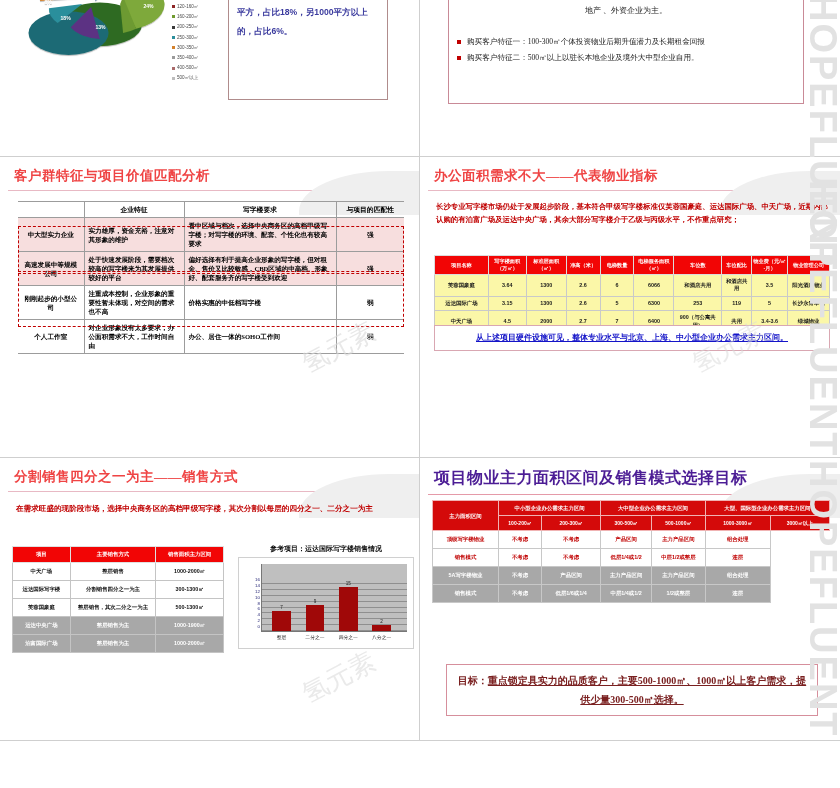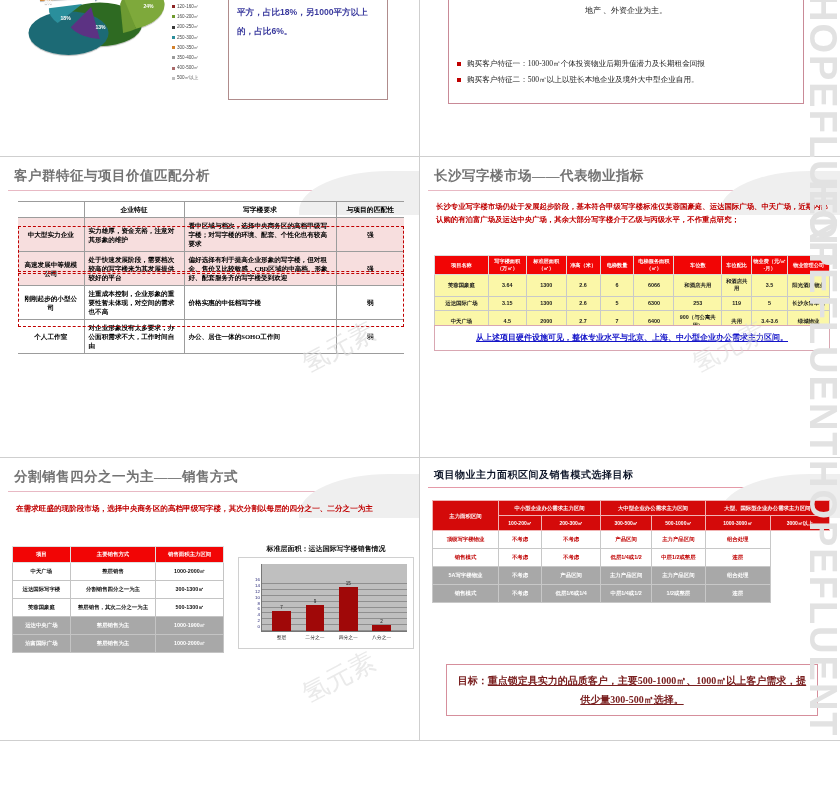--- a/index.html
+++ b/index.html
@@ -49,25 +49,25 @@
   .s-br { left:420px; top:458px; width:420px; height:282px; }
 
   .sep-h { position:absolute; left:0; width:840px; height:1px; background:#cfcfcf; z-index:3; }
   .sep-v { position:absolute; top:0; width:1px; background:#cfcfcf; z-index:3; }
 
   
   .slide-title {
     font-family:"Liberation Serif", serif;
     font-weight:700;
     font-size:13.5px;
-    color:#737373;
+    color:#ef4444;
     padding:10px 0 5px 14px;
     letter-spacing:0.5px;
   }
-  .slide-title.red { color:#0f172a; font-family:"Liberation Sans", sans-serif; font-size:10px; }
+  .slide-title.red { color:#4c1d95; font-family:"Liberation Sans", sans-serif; font-size:16px; }
   .title-rule { height:1px; background:linear-gradient(to right,#e8b9c4,#e8b9c4 80%, #ffffff); margin:0 16px 0 8px; }
   .title-rule.red { background:linear-gradient(to right,#e59aa8,#e59aa8 80%, #ffffff); }
   .title-swoosh {
     position:absolute; right:-30px; width:150px; height:44px;
     border-top-left-radius:90px 40px;
     background:#efefef;
   }
 
   
   .pie-wrap { position:absolute; left:14px; top:-34px; width:160px; height:110px; }
@@ -307,21 +307,21 @@
     </div>
 
     <div class="blue-box">
       <p>中等企业需求面积300-500平米，占比30%，大型企业需求面积500-1000平方，占比18%，另1000平方以上的，占比6%。</p>
     </div>
   </div>
 
   <div class="slide s-tr">
     <div class="tr-box">
       <div class="lead">地产 、外资企业为主。</div>
-      <div style="margin-top:40px;">
+      <div style="margin-top:18px;">
         <div class="bullet-row">
           <span class="bullet-sq"></span>
           <span>购买客户特征一：100-300㎡个体投资物业后期升值潜力及长期租金回报</span>
         </div>
         <div class="bullet-row">
           <span class="bullet-sq"></span>
           <span>购买客户特征二：500㎡以上以驻长本地企业及境外大中型企业自用。</span>
         </div>
       </div>
     </div>
@@ -367,21 +367,21 @@
           <td class="c vsep">弱</td>
         </tr>
       </tbody>
     </table>
     <div class="dash-band" style="top:69px; height:46px;"></div>
     <div class="dash-band" style="top:116px; height:54px;"></div>
   </div>
 
   <div class="slide s-mr">
     <div class="title-swoosh" style="top:14px;"></div>
-    <div class="slide-title">长沙写字楼市场——代表物业指标</div>
+    <div class="slide-title">办公面积需求不大——代表物业指标</div>
     <div class="title-rule"></div>
 
     <div class="mr-lead">长沙专业写字楼市场仍处于发展起步阶段，基本符合甲级写字楼标准仅芙蓉国豪庭、运达国际广场、中天广场，近期内部认购的有泊富广场及运达中央广场，其余大部分写字楼介于乙级与丙级水平，不作重点研究；</div>
 
     <table class="tbl-prop">
       <thead>
         <tr>
           <th style="width:54px">项目名称</th>
           <th style="width:38px">写字楼面积（万㎡）</th>
           <th style="width:40px">标准层面积（㎡）</th>
@@ -476,21 +476,21 @@
           <td>1000-1900㎡</td>
         </tr>
         <tr class="gray">
           <td>泊富国际广场</td>
           <td>整层销售为主</td>
           <td>1000-2000㎡</td>
         </tr>
       </tbody>
     </table>
 
-    <div class="chart-cap">标准层面积：运达国际写字楼销售情况</div>
+    <div class="chart-cap">参考项目：运达国际写字楼销售情况</div>
     <div class="chart-box">
       <div class="plot">
         <div class="gl" style="bottom:0px"></div>
         <div class="gl" style="bottom:8.75%"></div>
         <div class="gl" style="bottom:17.5%"></div>
         <div class="gl" style="bottom:26.25%"></div>
         <div class="gl" style="bottom:35%"></div>
         <div class="gl" style="bottom:43.75%"></div>
         <div class="gl" style="bottom:52.5%"></div>
         <div class="gl" style="bottom:61.25%"></div>

